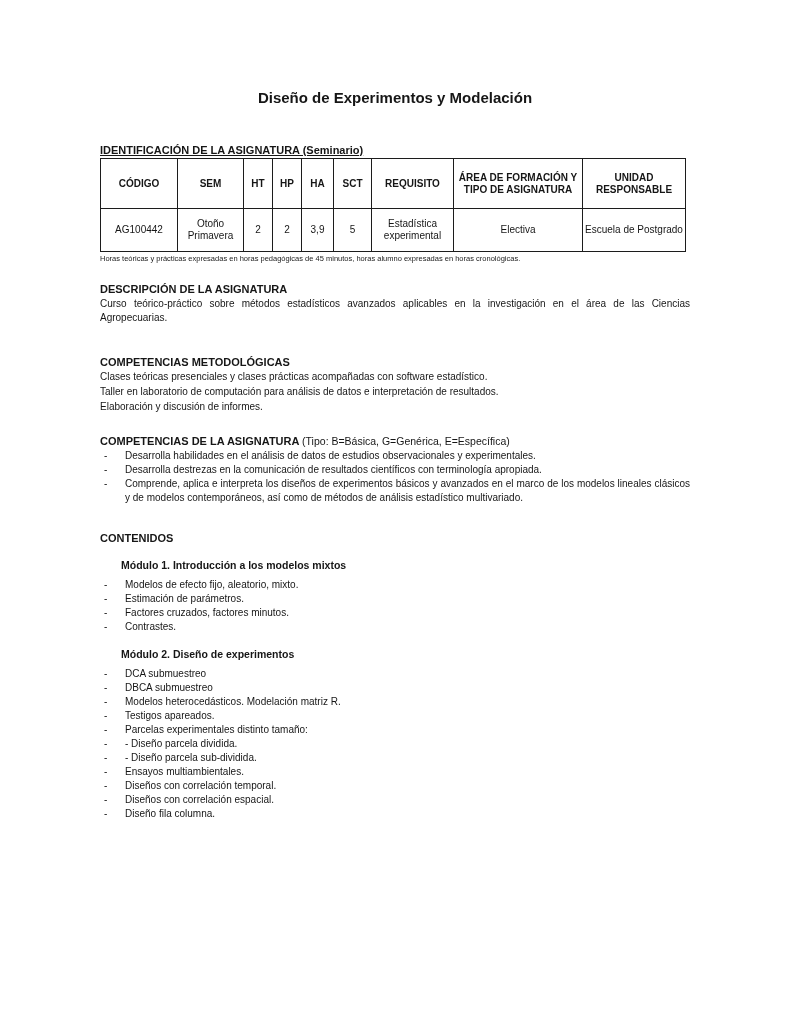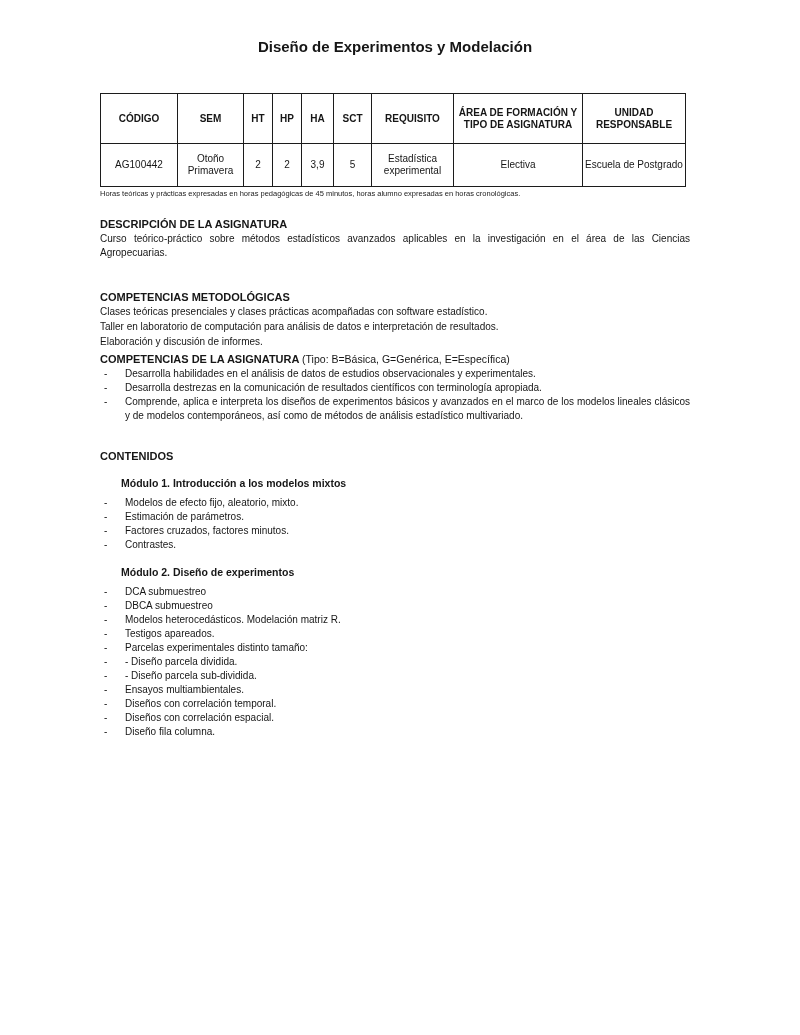--- a/index.html
+++ b/index.html
@@ -7,21 +7,21 @@
   .page {
     position:relative;
     width:800px; height:1035px;
     background:#ffffff;
     color:#161616;
     font-family:"Liberation Sans","DejaVu Sans",sans-serif;
     font-size:10px;
     line-height:14px;
     overflow:hidden;
   }
-  .content { padding:38px 110px 0 100px; }
+  .content { padding:89px 110px 0 100px; }
 
   
   .doc-title { text-align:center; font-weight:bold; font-size:15px; line-height:17px; }
 
   
   .sec-head { font-weight:bold; font-size:11px; line-height:13px; white-space:nowrap; }
   .sec-head.underlined span { text-decoration:underline; }
   .head-note { font-weight:normal; font-size:10.5px; }
   table.id-table {
     border-collapse:collapse; table-layout:fixed;
@@ -49,38 +49,41 @@
   .li .txt { flex:1; }
   .li .txt.just { text-align:justify; }
 
   
   .mod-title { font-weight:bold; font-size:10.5px; line-height:13px; margin-left:21px; }
 
   
   .mt-id   { margin-top:38px; }
   .mt-desc { margin-top:20px; }
   .mt-estr { margin-top:31px; }
-  .mt-comp { margin-top:4px; }
+  .mt-comp { margin-top:21px; }
   .mt-rec  { margin-top:28px; }
   .mt-cont { margin-top:27px; }
   .mt-mod1 { margin-top:14px; }
   .mt-mod2 { margin-top:14px; }
   .mt-items{ margin-top:6px; }
 </style>
 </head>
 <body>
 
 <div class="page">
   <div class="content">
 
     <div class="doc-title">
       <div>Diseño de Experimentos y Modelación</div>
     </div>
 
     <div class="section mt-id">
+      <div class="sec-head underlined">
+        <span>IDENTIFICACIÓN DE LA ASIGNATURA (Seminario)</span>
+      </div>
       <table class="id-table">
         <colgroup>
           <col style="width:77px">
             <col style="width:66px">
             <col style="width:29px">
           <col style="width:29px">
             <col style="width:32px">
             <col style="width:38px">
           <col style="width:82px">
             <col style="width:129px">

